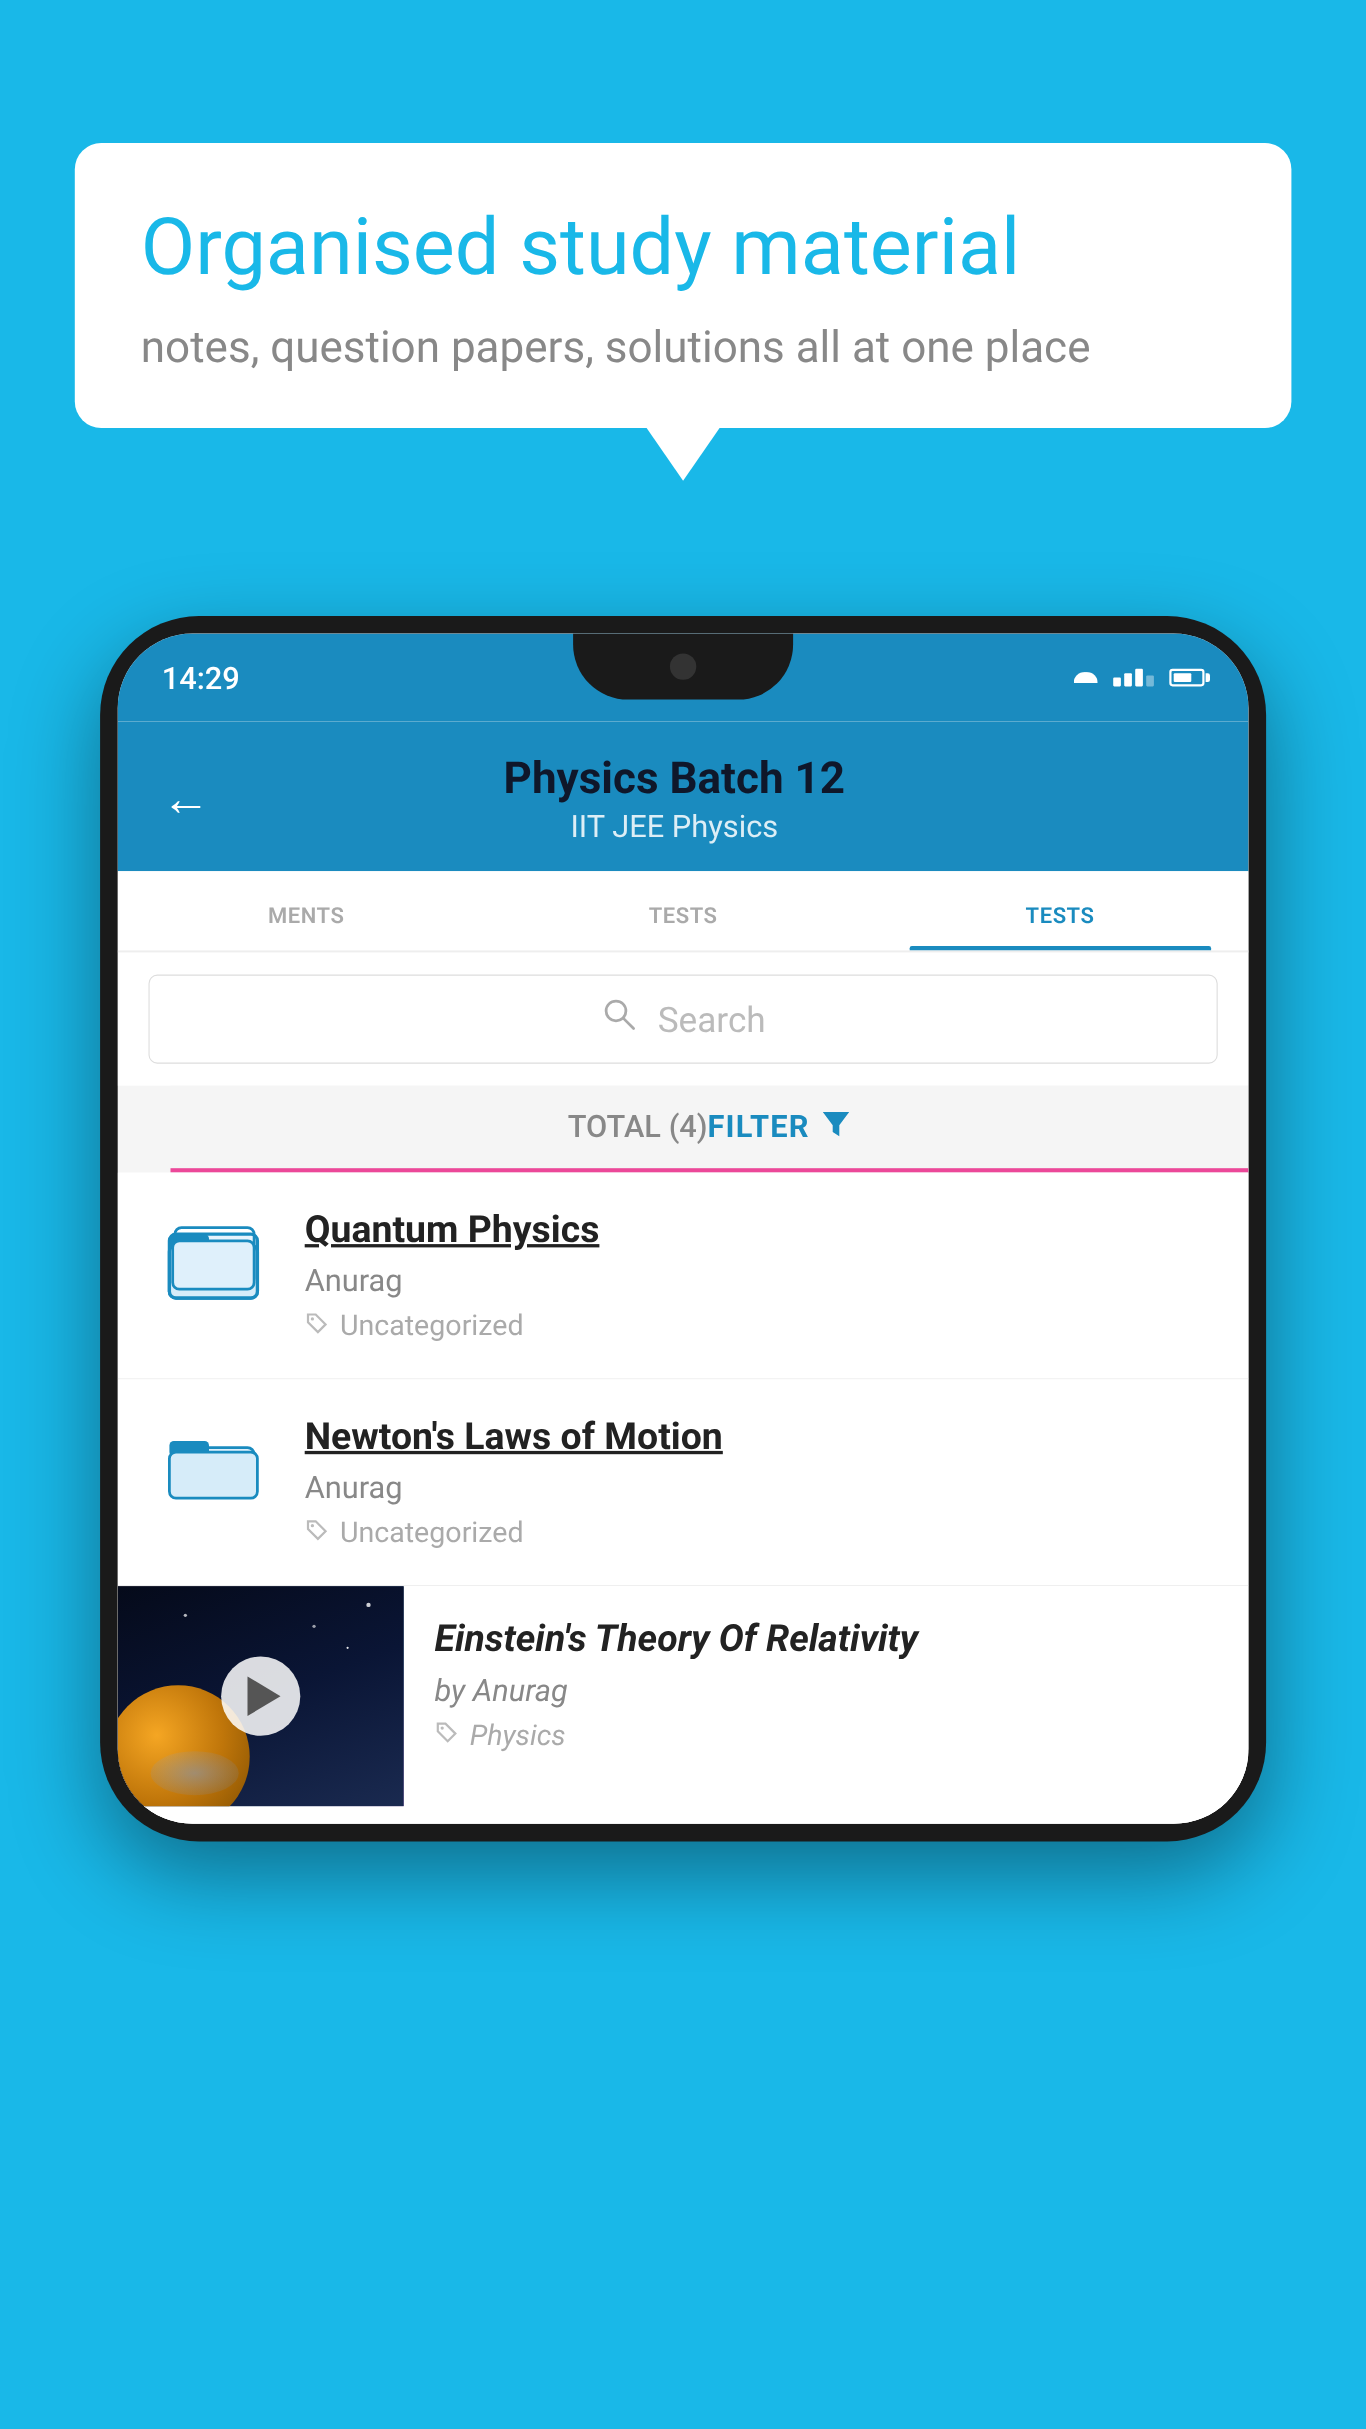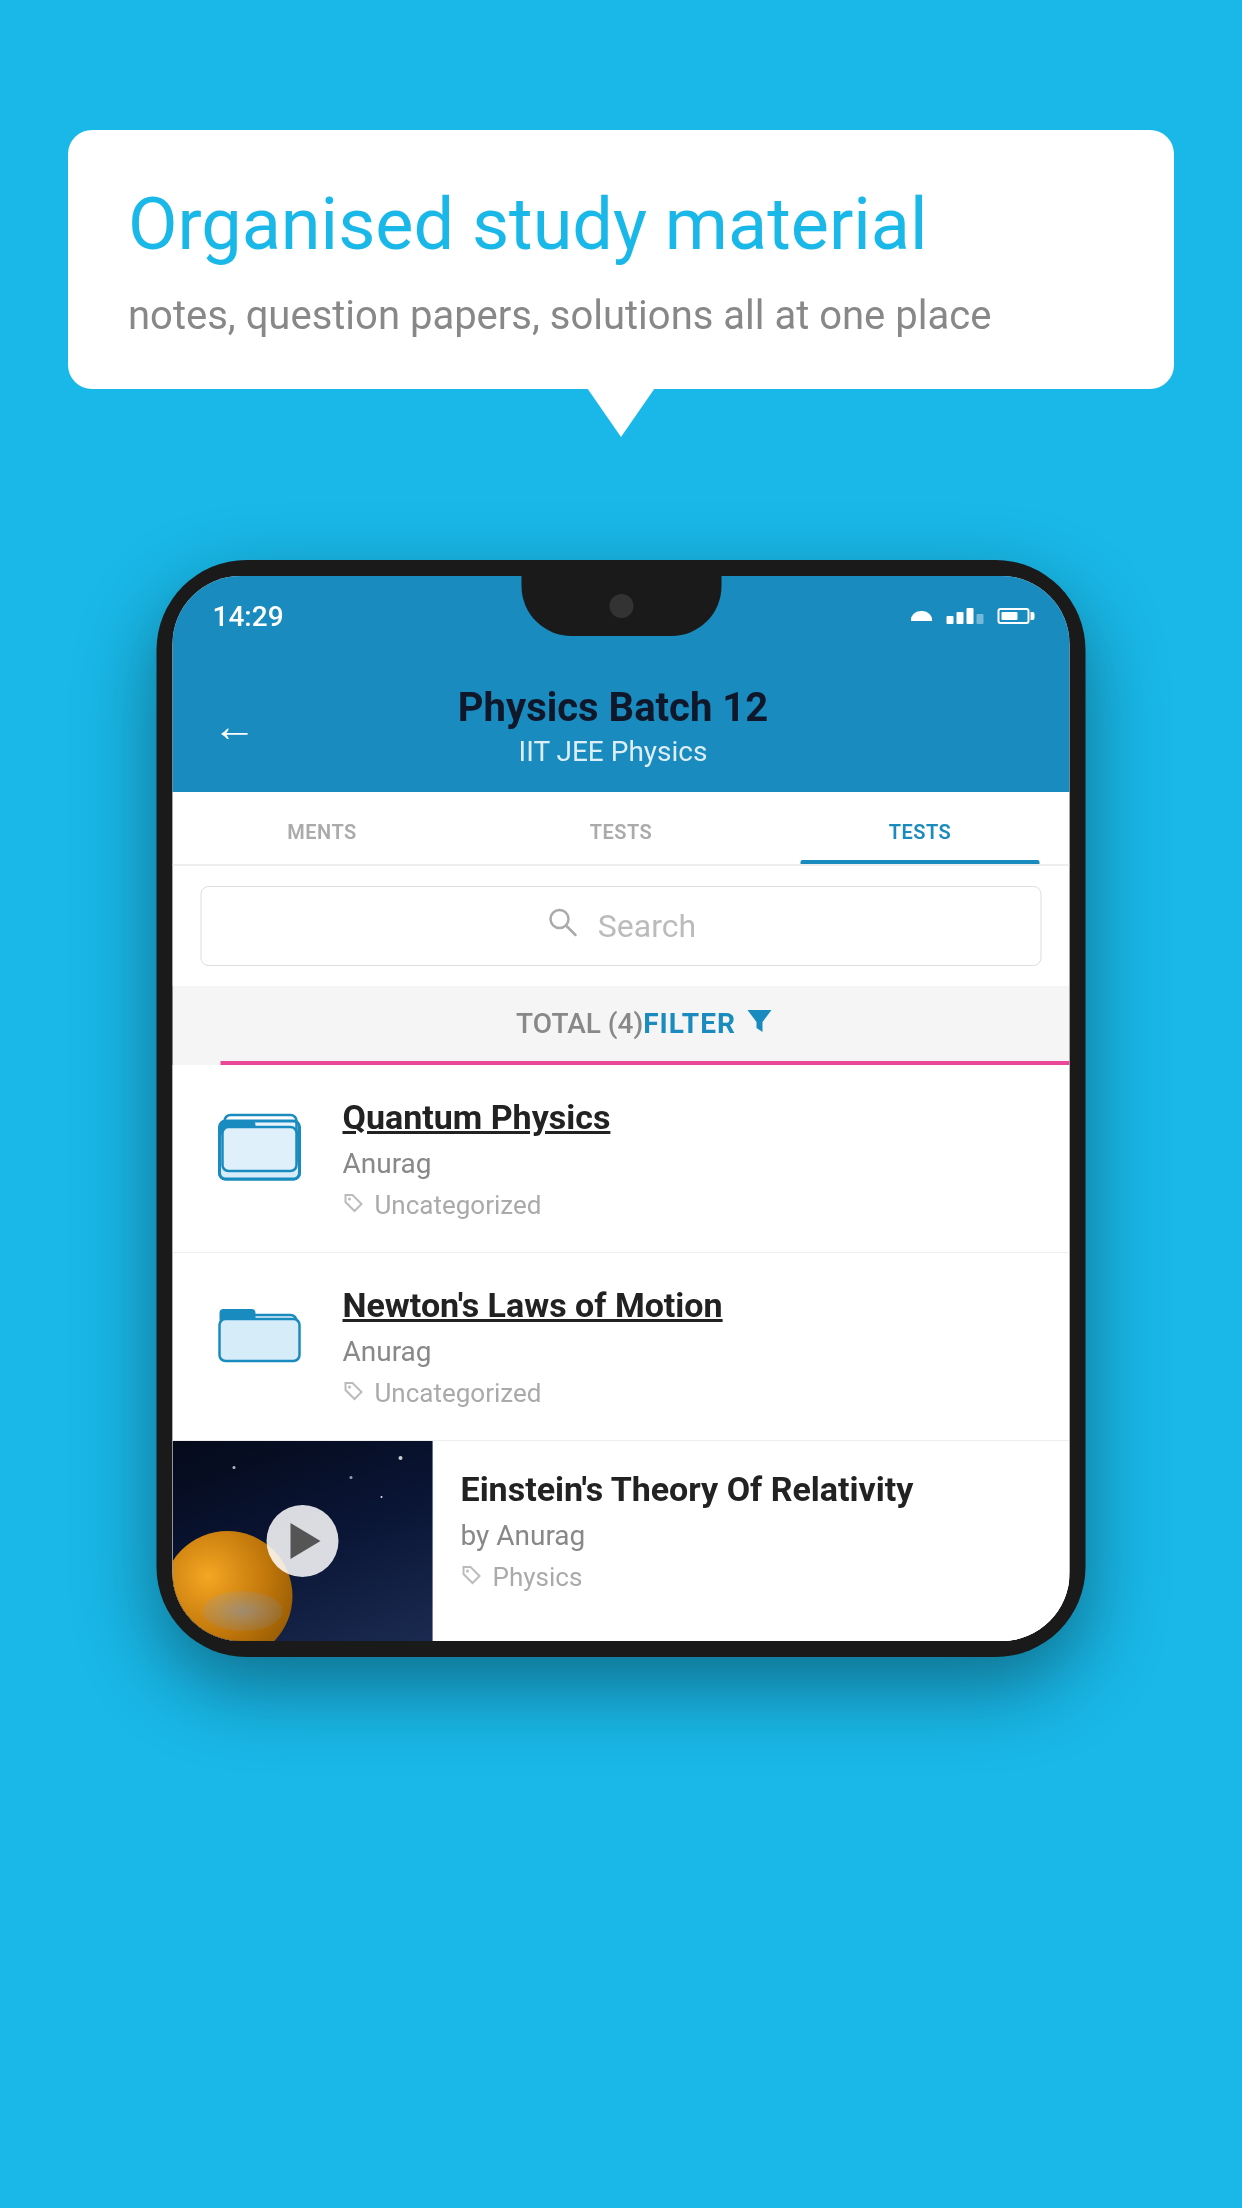--- a/index.html
+++ b/index.html
@@ -54,21 +54,21 @@
       font-size: 40px;
       font-weight: 400;
     }
 
     
     .phone-wrapper {
       position: absolute;
       top: 560px;
       left: 50%;
       transform: translateX(-50%);
-      width: 929px;
+      width: 1060px;
     }
 
     .phone-frame {
       position: relative;
       background: #1a1a1a;
       border-radius: 90px;
       padding: 16px;
       box-shadow: 0 30px 80px rgba(0,0,0,0.4);
     }
 
@@ -295,23 +295,24 @@
       align-items: center;
       gap: 10px;
       color: #aaa;
       font-size: 26px;
     }
 
     
     .video-item-last {
       display: flex;
       align-items: flex-start;
-      padding: 0 0 0 0;
+      padding: 0 0 16px 0;
       background: white;
       gap: 0;
+      font-style: italic;
     }
 
     .video-thumbnail {
       width: 260px;
       height: 200px;
       flex-shrink: 0;
       background: linear-gradient(135deg, #1a1a2e 0%, #16213e 40%, #0f3460 70%, #533483 100%);
       position: relative;
       overflow: hidden;
     }

